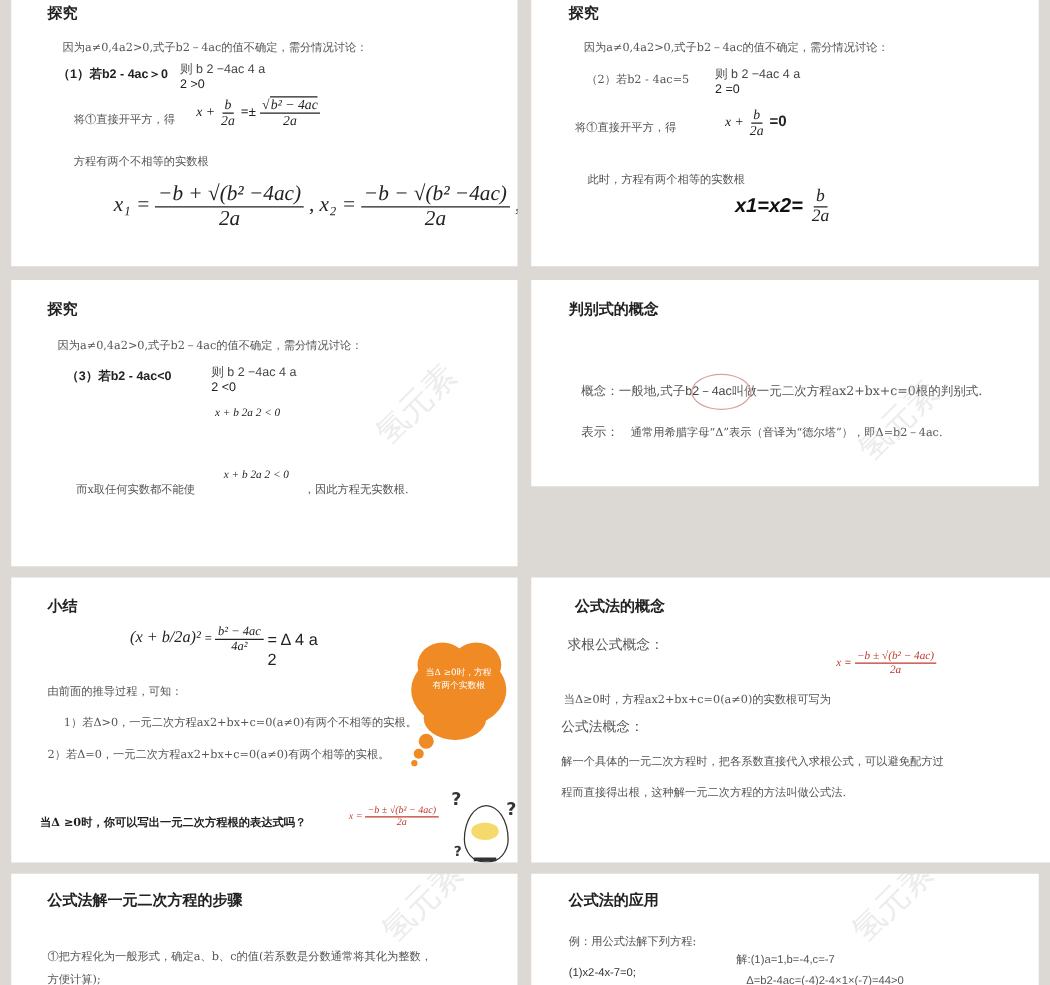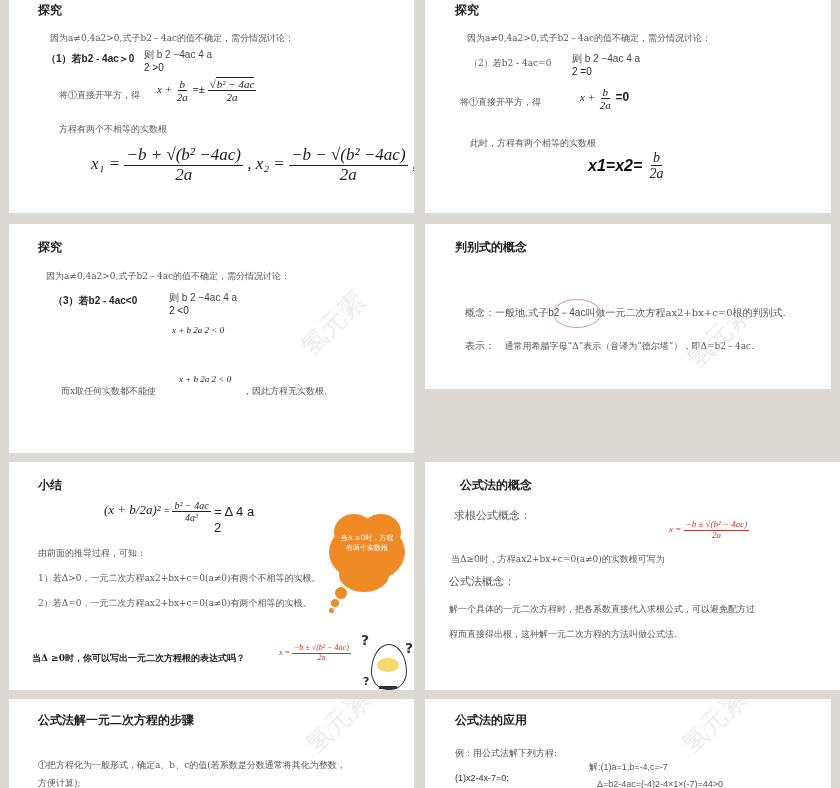--- a/index.html
+++ b/index.html
@@ -67,21 +67,21 @@
         <span class="num">−b − √(b² −4ac)</span>
         <span class="den">2a</span>
       </span>
     <span>;</span>
   </div>
 </div>
 
 <div class="slide s2">
   <div class="abs title" style="left:30px;top:2px;">探究</div>
   <div class="abs body" style="left:42px;top:32px;">因为a≠0,4a2&gt;0,式子b2－4ac的值不确定，需分情况讨论：</div>
-  <div class="abs body" style="left:44px;top:57px;">（2）若b2 - 4ac=0</div>
+  <div class="abs body" style="left:44px;top:57px;">（2）若b2 - 4ac=5</div>
   <div class="abs sans" style="left:147px;top:52px;font-size:10px;color:#444;">则   b 2 −4ac 4 a</div>
   <div class="abs sans" style="left:147px;top:66px;font-size:10px;color:#222;">2   =0</div>
   <div class="abs body" style="left:35px;top:96px;">将①直接开平方，得</div>
   <div class="abs math" style="left:155px;top:86px;font-size:11px;">
     <span>x +</span>
     <span class="frac">
         <span class="num">b</span>
         <span class="den">2a</span>
       </span>
     <span class="sans" style="font-style:normal;font-weight:bold;font-size:12px;">=0</span>
@@ -126,21 +126,21 @@
   <div class="abs math" style="left:95px;top:38px;font-size:10px;">
     <span style="font-size:13px;">(x + b/2a)²</span> =
     <span class="frac">
         <span class="num">b² − 4ac</span>
         <span class="den">4a²</span>
       </span>
   </div>
   <div class="abs sans" style="left:205px;top:42px;font-size:13px;color:#222;">= Δ 4 a</div>
   <div class="abs sans" style="left:205px;top:58px;font-size:13px;color:#222;">2</div>
   <div class="abs body" style="left:29px;top:85px;">由前面的推导过程，可知：</div>
-  <div class="abs body" style="left:29px;top:110px;">1）若Δ&gt;0，一元二次方程ax2+bx+c=0(a≠0)有两个不相等的实根。</div>
+  <div class="abs body" style="left:42px;top:110px;">1）若Δ&gt;0，一元二次方程ax2+bx+c=0(a≠0)有两个不相等的实根。</div>
   <div class="abs body" style="left:29px;top:135px;">2）若Δ=0，一元二次方程ax2+bx+c=0(a≠0)有两个相等的实根。</div>
   <div class="abs" style="left:23px;top:190px;font-size:9px;color:#222;font-weight:bold;">当Δ ≥0时，你可以写出一元二次方程根的表达式吗？</div>
   <div class="abs math red" style="left:270px;top:182px;font-size:8px;">
     <span>x =</span>
     <span class="frac">
         <span class="num">−b ± √(b² − 4ac)</span>
         <span class="den">2a</span>
       </span>
   </div>
 

